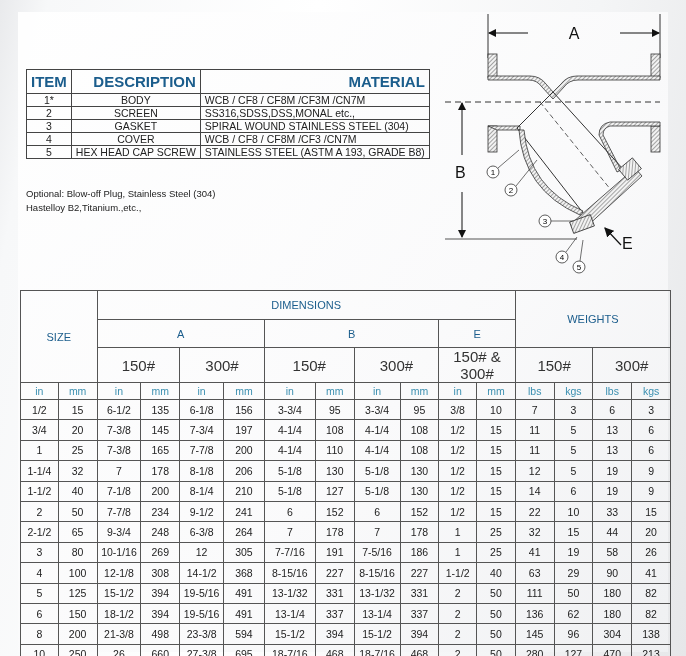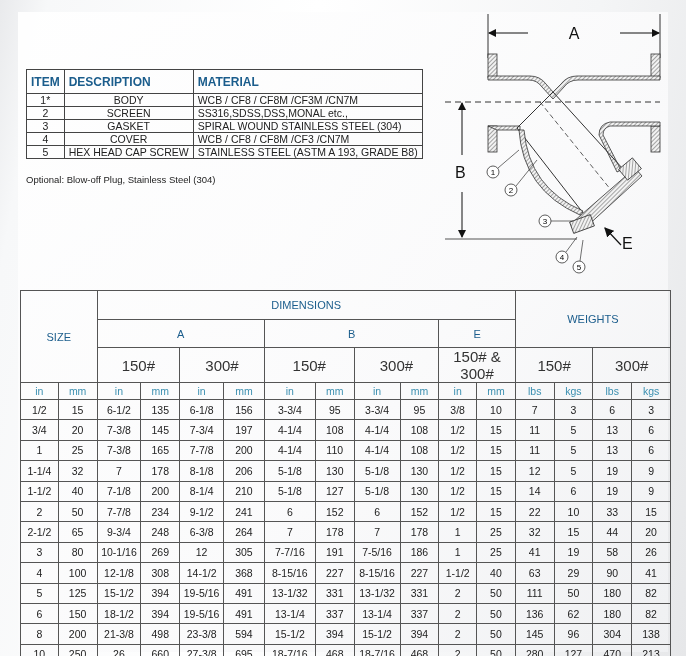--- a/index.html
+++ b/index.html
@@ -17,27 +17,27 @@
   table { border-collapse:collapse; }
   .parts {
     position:absolute; left:26px; top:69px; width:374px;
     font-size:10.5px; line-height:12px;
   }
   .parts td, .parts th { border:1px solid #444; padding:0 4px; }
   .parts .title-row th {
     height:24px; color:#1b5d8c; font-weight:bold; font-size:10px; text-align:center;
   }
   .parts .head-row th {
-    height:23px; color:#1b5d8c; font-weight:bold; font-size:12px; text-align:left;
+    height:23px; color:#1b5d8c; font-weight:bold; font-size:15px; text-align:right;
   }
   .parts td { height:12px; white-space:nowrap; }
   .parts td.item { text-align:center; width:26px; }
   .parts td.desc { width:100px;text-align:center; }
   .notes {
-    position:absolute; left:26px; top:173px; width:400px;
+    position:absolute; left:26px; top:187px; width:400px;
     font-size:9.5px; line-height:14px; color:#222;
   }
   
   .diagram { position:absolute; left:445px; top:0px; width:241px; height:280px; }
   
   .dims {
     position:absolute; left:20px; top:290px; width:651px;
     font-size:10.5px; text-align:center;
     border:1.5px solid #333;
   }
@@ -86,20 +86,21 @@
       <tr>
         <td class="item">5</td>
         <td class="desc">HEX HEAD CAP SCREW</td>
         <td class="mat">STAINLESS STEEL (ASTM A 193, GRADE B8)</td>
       </tr>
     </tbody>
 </table>
 
 <div class="notes">
   <div>Optional:  Blow-off Plug, Stainless Steel (304)</div>
+  <div>Hastelloy B2,Titanium.,etc.,</div>
 </div>
 
 <svg class="diagram" viewBox="0 0 241 280">
   <defs>
     <pattern id="hatch" width="3" height="3" patternUnits="userSpaceOnUse" patternTransform="rotate(45)">
       <rect width="3" height="3" fill="#f2f2f2"></rect>
       <line x1="0" y1="0" x2="0" y2="3" stroke="#555" stroke-width="1"></line>
     </pattern>
     <marker id="arrowhead" markerWidth="8" markerHeight="8" refX="7" refY="4" orient="auto">
       <path d="M0,0 L8,4 L0,8 z" fill="#111"></path>

